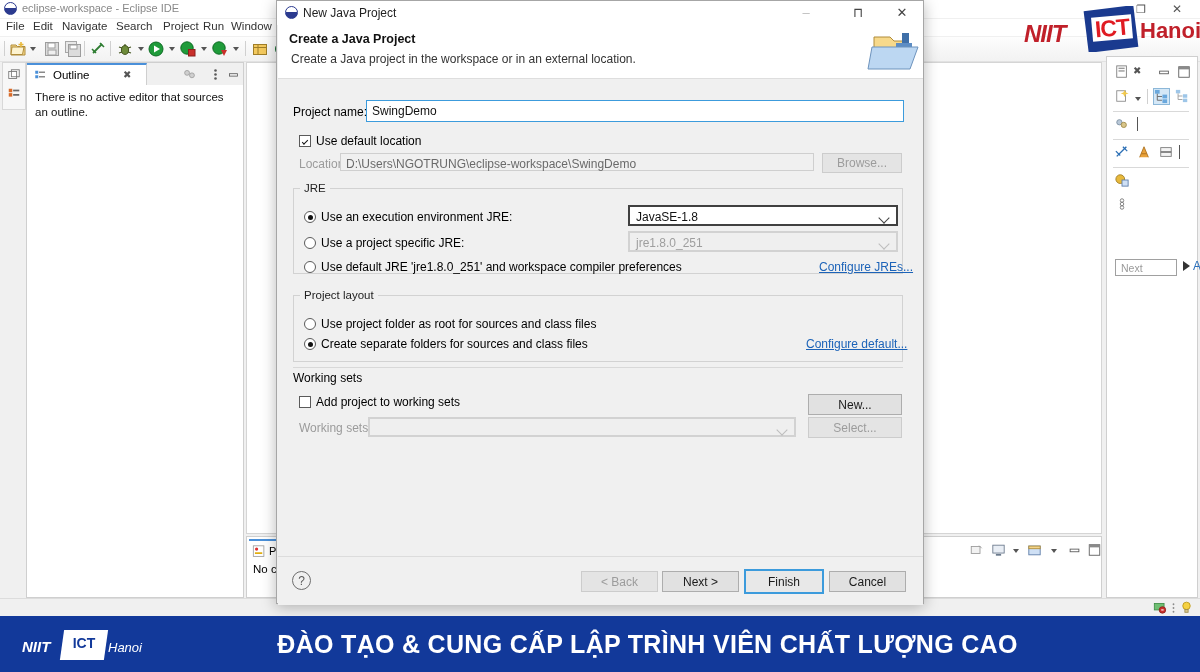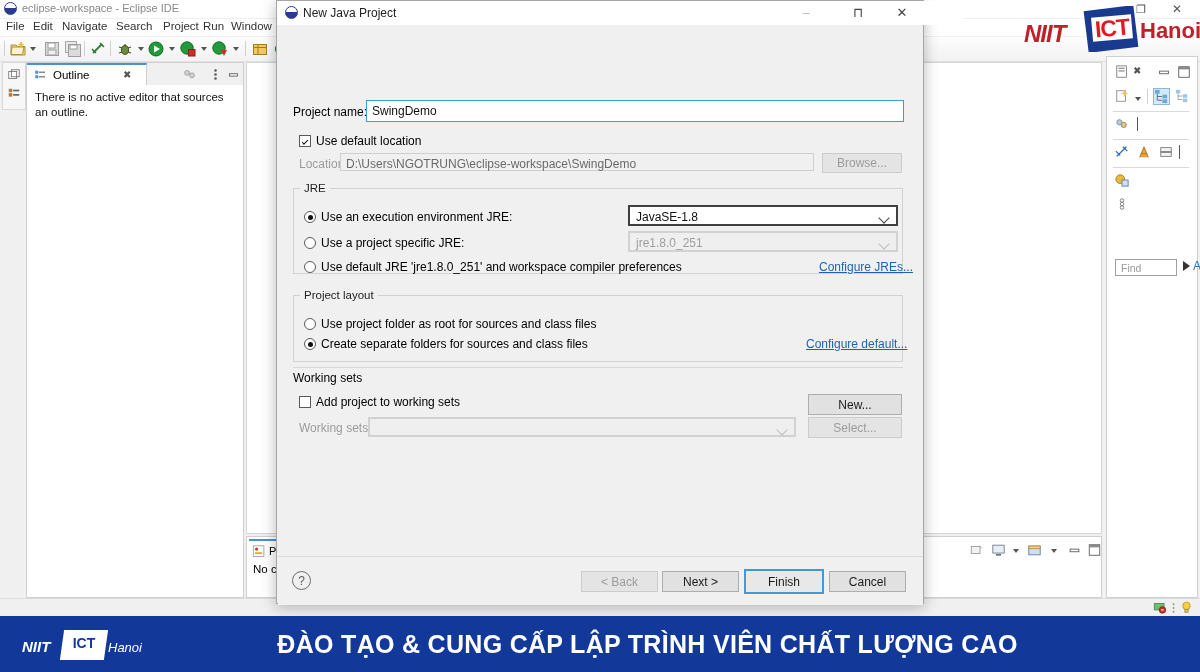--- a/index.html
+++ b/index.html
@@ -83,21 +83,21 @@
   #banner-card{position:absolute;left:40px;top:0px;width:44px;height:30px;background:#fff;transform:skewX(-8deg);}
   #banner-ict{position:absolute;left:46px;top:5px;width:32px;text-align:center;font-size:14px;font-weight:bold;color:#12399a;}
   #banner-hanoi{position:absolute;left:86px;top:10px;font-size:13px;font-style:italic;color:#fff;}
   #banner-tagline{position:absolute;left:0;top:0;width:1200px;height:56px;line-height:56px;
      text-align:center;padding-left:95px;box-sizing:border-box;
      color:#fff;font-size:25px;font-weight:bold;letter-spacing:0.3px;white-space:nowrap;}
 
   
   #dialog{position:absolute;left:276px;top:0px;width:648px;height:604px;background:#f0f0f0;
      border:1px solid #a6a6a6;box-shadow:0 3px 14px rgba(0,0,0,.28);box-sizing:border-box;}
-  #dlg-titlebar{position:absolute;left:0;top:0;width:646px;height:24px;background:#fff;padding-left:40px;}
+  #dlg-titlebar{position:absolute;left:0;top:0;width:646px;height:24px;background:#fff;}
   #dlg-title-icon{position:absolute;left:8px;top:5px;width:13px;height:13px;border-radius:50%;
      background:linear-gradient(#ffffff 0 45%, #2b3a8f 45% 100%);border:1px solid #2b3a8f;box-sizing:border-box;}
   #dlg-title-text{position:absolute;left:26px;top:5px;font-size:12px;color:#222;}
   .dlg-ctrl{position:absolute;top:0;width:42px;height:24px;line-height:24px;text-align:center;font-size:13px;color:#444;}
   #dlg-header{position:absolute;left:1px;top:24px;width:645px;height:53px;background:#fff;border-bottom:1px solid #dedede;}
   #dlg-heading{position:absolute;left:11px;top:7px;font-size:12.5px;font-weight:bold;color:#111;}
   #dlg-sub{position:absolute;left:13px;top:27px;font-size:12px;color:#333;}
   #dlg-wizard-icon{position:absolute;left:588px;top:4px;width:60px;height:46px;}
   #dlg-body{position:absolute;left:1px;top:78px;width:645px;height:477px;background:#f0f0f0;}
 
@@ -352,21 +352,21 @@
       <circle cx="6" cy="7" r="5" fill="#e8b93b" stroke="#a07e28"></circle>
       <rect x="8" y="8" width="7" height="7" fill="#cfe0f5" stroke="#5c7ca8"></rect>
     </svg>
     <svg class="rp-ico" style="left:8px;top:140px" viewBox="0 0 16 16">
       <circle cx="8" cy="4" r="2" fill="none" stroke="#777"></circle>
       <circle cx="8" cy="8" r="2" fill="none" stroke="#777"></circle>
       <circle cx="8" cy="12" r="2" fill="none" stroke="#777"></circle>
     </svg>
 
     <div id="find-box">
-      <div id="find-placeholder">Find</div>
+      <div id="find-placeholder">Next</div>
     </div>
     <div id="rp-play"></div>
     <div id="rp-a">A</div>
   </div>
 
   <div id="status-bar">
     <svg id="heap-ico" viewBox="0 0 16 16">
       <rect x="1" y="3" width="12" height="8" fill="#6fbf73" stroke="#3c8b45"></rect>
       <circle cx="11" cy="11" r="4" fill="#c9302c" stroke="#8a1f1c"></circle>
       <path d="M9.5 11h3" stroke="#fff" stroke-width="1.4"></path>
@@ -394,20 +394,30 @@
 <div id="dialog">
 
   <div id="dlg-titlebar">
     <div id="dlg-title-icon"></div>
     <div id="dlg-title-text">New Java Project</div>
     <div class="dlg-ctrl" style="left:508px;color:#bdbdbd">–</div>
     <div class="dlg-ctrl" style="left:560px">⊓</div>
     <div class="dlg-ctrl" style="left:604px">✕</div>
   </div>
 
+  <div id="dlg-header">
+    <div id="dlg-heading">Create a Java Project</div>
+    <div id="dlg-sub">Create a Java project in the workspace or in an external location.</div>
+    <svg id="dlg-wizard-icon" viewBox="0 0 60 46">
+      <path d="M8 8h16l4 4h10v14H8z" fill="#f7d98b" stroke="#b08c3a"></path>
+      <rect x="36" y="4" width="7" height="22" fill="#3f6fa8"></rect>
+      <rect x="30" y="14" width="16" height="5" fill="#5d8dc4"></rect>
+      <path d="M6 18h46l-8 22H2z" fill="#bcd7f2" stroke="#6d93bd"></path>
+    </svg>
+  </div>
 
   <div id="dlg-body">
 
     <div class="lbl" style="left:15px;top:26px">Project name:</div>
     <div class="txtfield focus" style="left:88px;top:21px;width:538px;height:22px">
       <div class="val">SwingDemo</div>
     </div>
 
     <div class="check checked" style="left:21px;top:56px"></div>
     <div class="lbl" style="left:38px;top:55px">Use default location</div>

